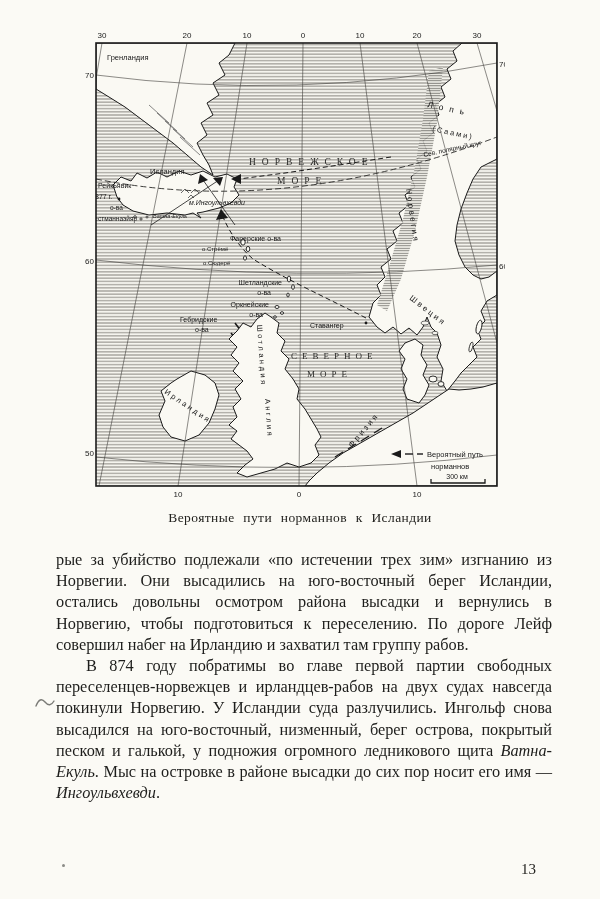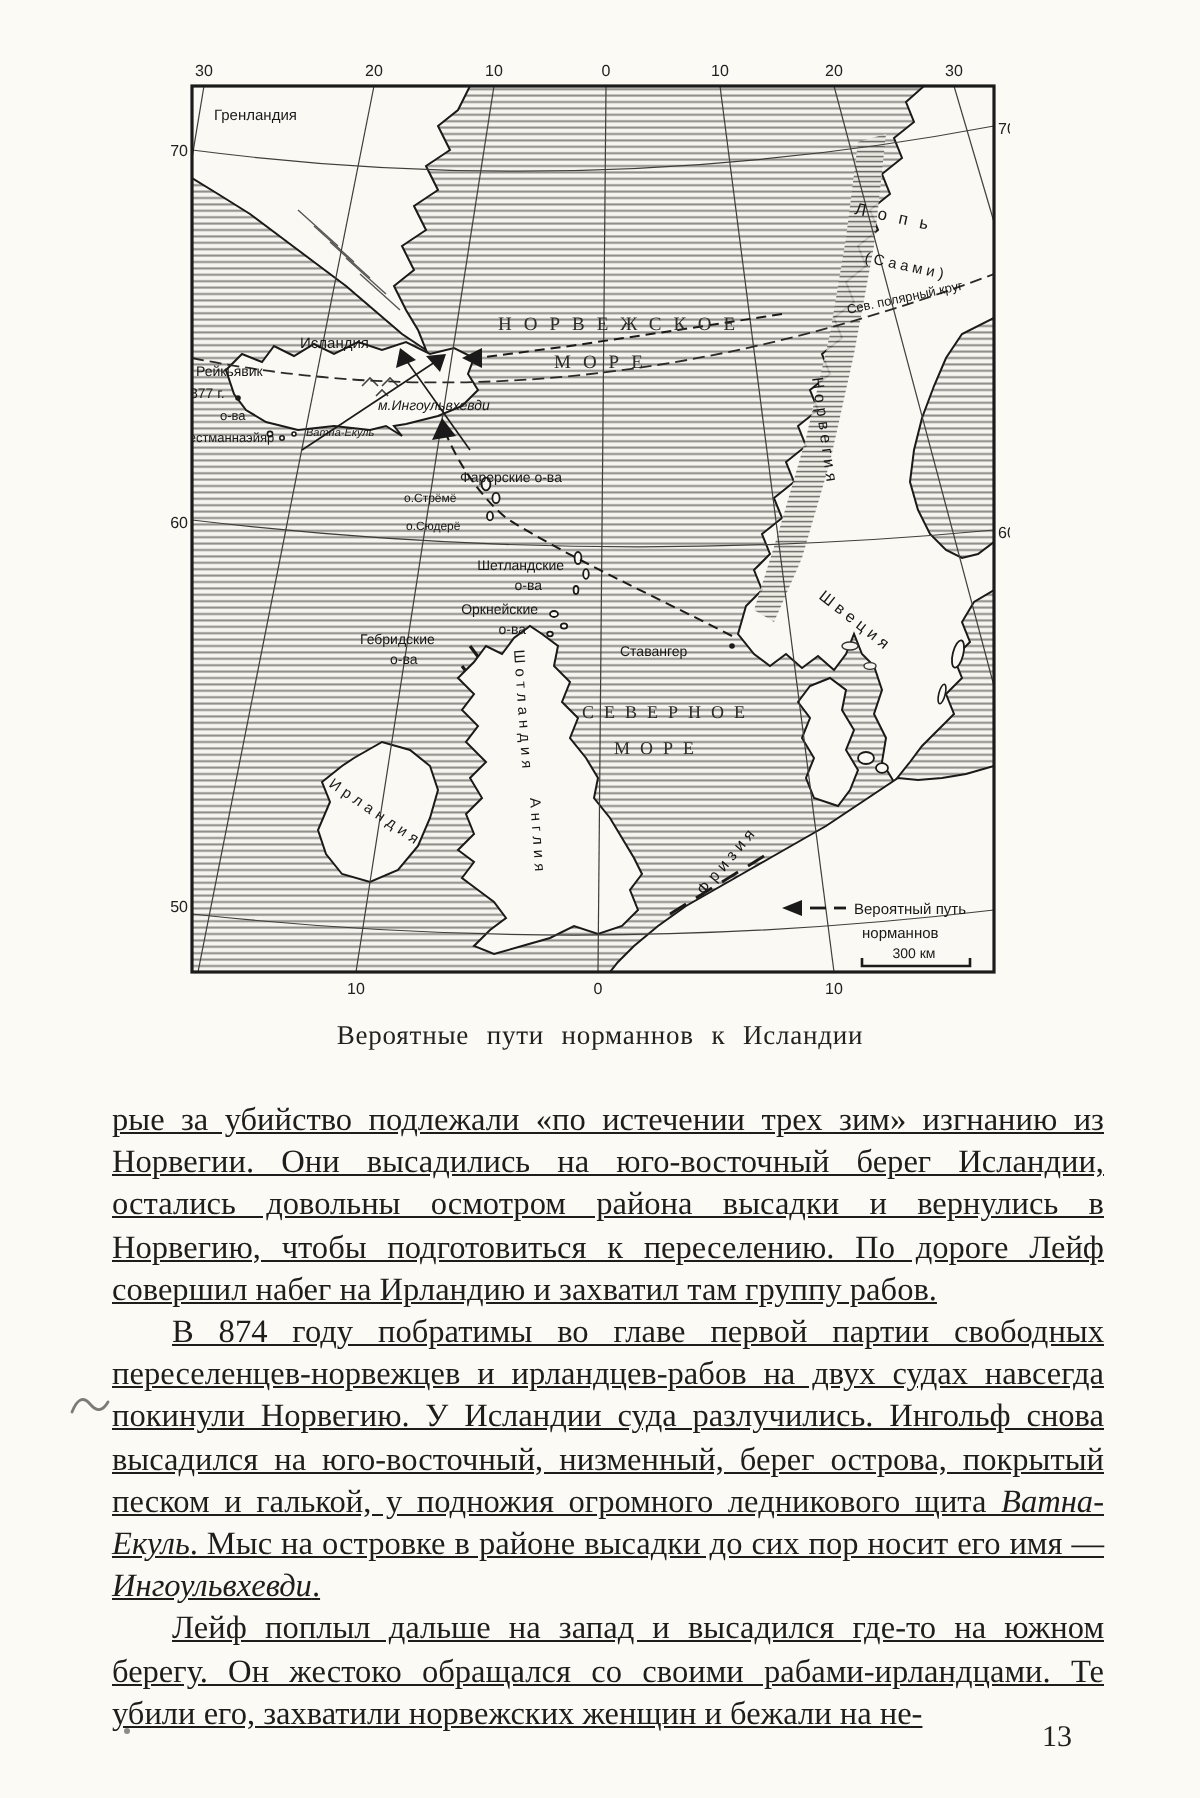--- a/index.html
+++ b/index.html
@@ -24,21 +24,21 @@
   .axis{font-size:8px;fill:#222;}
   .sea-name{font-family:"Liberation Serif", serif;font-size:9.5px;letter-spacing:6px;fill:#2c2c2a;}
   .sea-name2{font-family:"Liberation Serif", serif;font-size:9px;letter-spacing:5px;fill:#2c2c2a;}
   .region{letter-spacing:2.5px;}
   .caption{
     position:absolute;left:0;top:510px;width:600px;text-align:center;
     font-size:13.5px;letter-spacing:.4px;word-spacing:5px;color:#23221f;
   }
   .body-text{
     position:absolute;left:56px;top:549px;width:496px;
-    font-size:16.3px;line-height:21.2px;text-align:justify;text-decoration:underline;
+    font-size:16.3px;line-height:21.2px;text-align:justify;
   }
   .body-text p{margin:0;padding:0;}
   .body-text p.indent{text-indent:30px;}
   .page-num{position:absolute;left:521px;top:861px;font-size:15px;color:#23221f;}
   .pencil{position:absolute;left:34px;top:693px;}
   .inkdot{position:absolute;left:62px;top:864px;width:3px;height:3px;border-radius:50%;background:#8b8b87;}
 </style>
 </head>
 <body>
 
@@ -236,21 +236,20 @@
 
       <rect x="11" y="16" width="401" height="443" fill="none" stroke="#1b1b1b" stroke-width="1.6"></rect>
     </svg>
   </div>
 
   <div class="caption">Вероятные пути норманнов к Исландии</div>
 
   <div class="body-text">
     <p><span>рые за убийство подлежали «по истечении трех зим» изгнанию из Норвегии. Они высадились на юго-восточный берег Исландии, остались довольны осмотром района высадки и вернулись в Норвегию, чтобы подготовиться к переселению. По дороге Лейф совершил набег на Ирландию и захватил там группу рабов.</span></p>
     <p class="indent"><span>В 874 году побратимы во главе первой партии свободных переселенцев-норвежцев и ирландцев-рабов на двух судах навсегда покинули Норвегию. У Исландии суда разлучились. Ингольф снова высадился на юго-восточный, низменный, берег острова, покрытый песком и галькой, у подножия огромного ледникового щита </span><span class="it">Ватна-Екуль</span><span>. Мыс на островке в районе высадки до сих пор носит его имя — </span><span class="it">Ингоульвхевди</span><span>.</span></p>
-    <p class="indent"><span>Лейф поплыл дальше на запад и высадился где-то на южном берегу. Он жестоко обращался со своими рабами-ирландцами. Те убили его, захватили норвежских женщин и бежали на не-</span></p>
   </div>
 
   <div class="pencil">
     <svg width="24" height="20" viewBox="0 0 24 20">
       <path d="M2,13 Q6,3 11,9 T20,8" fill="none" stroke="#7b7b77" stroke-width="1.4" stroke-linecap="round"></path>
     </svg>
   </div>
   <div class="inkdot"></div>
 
   <div class="page-num">13</div>

